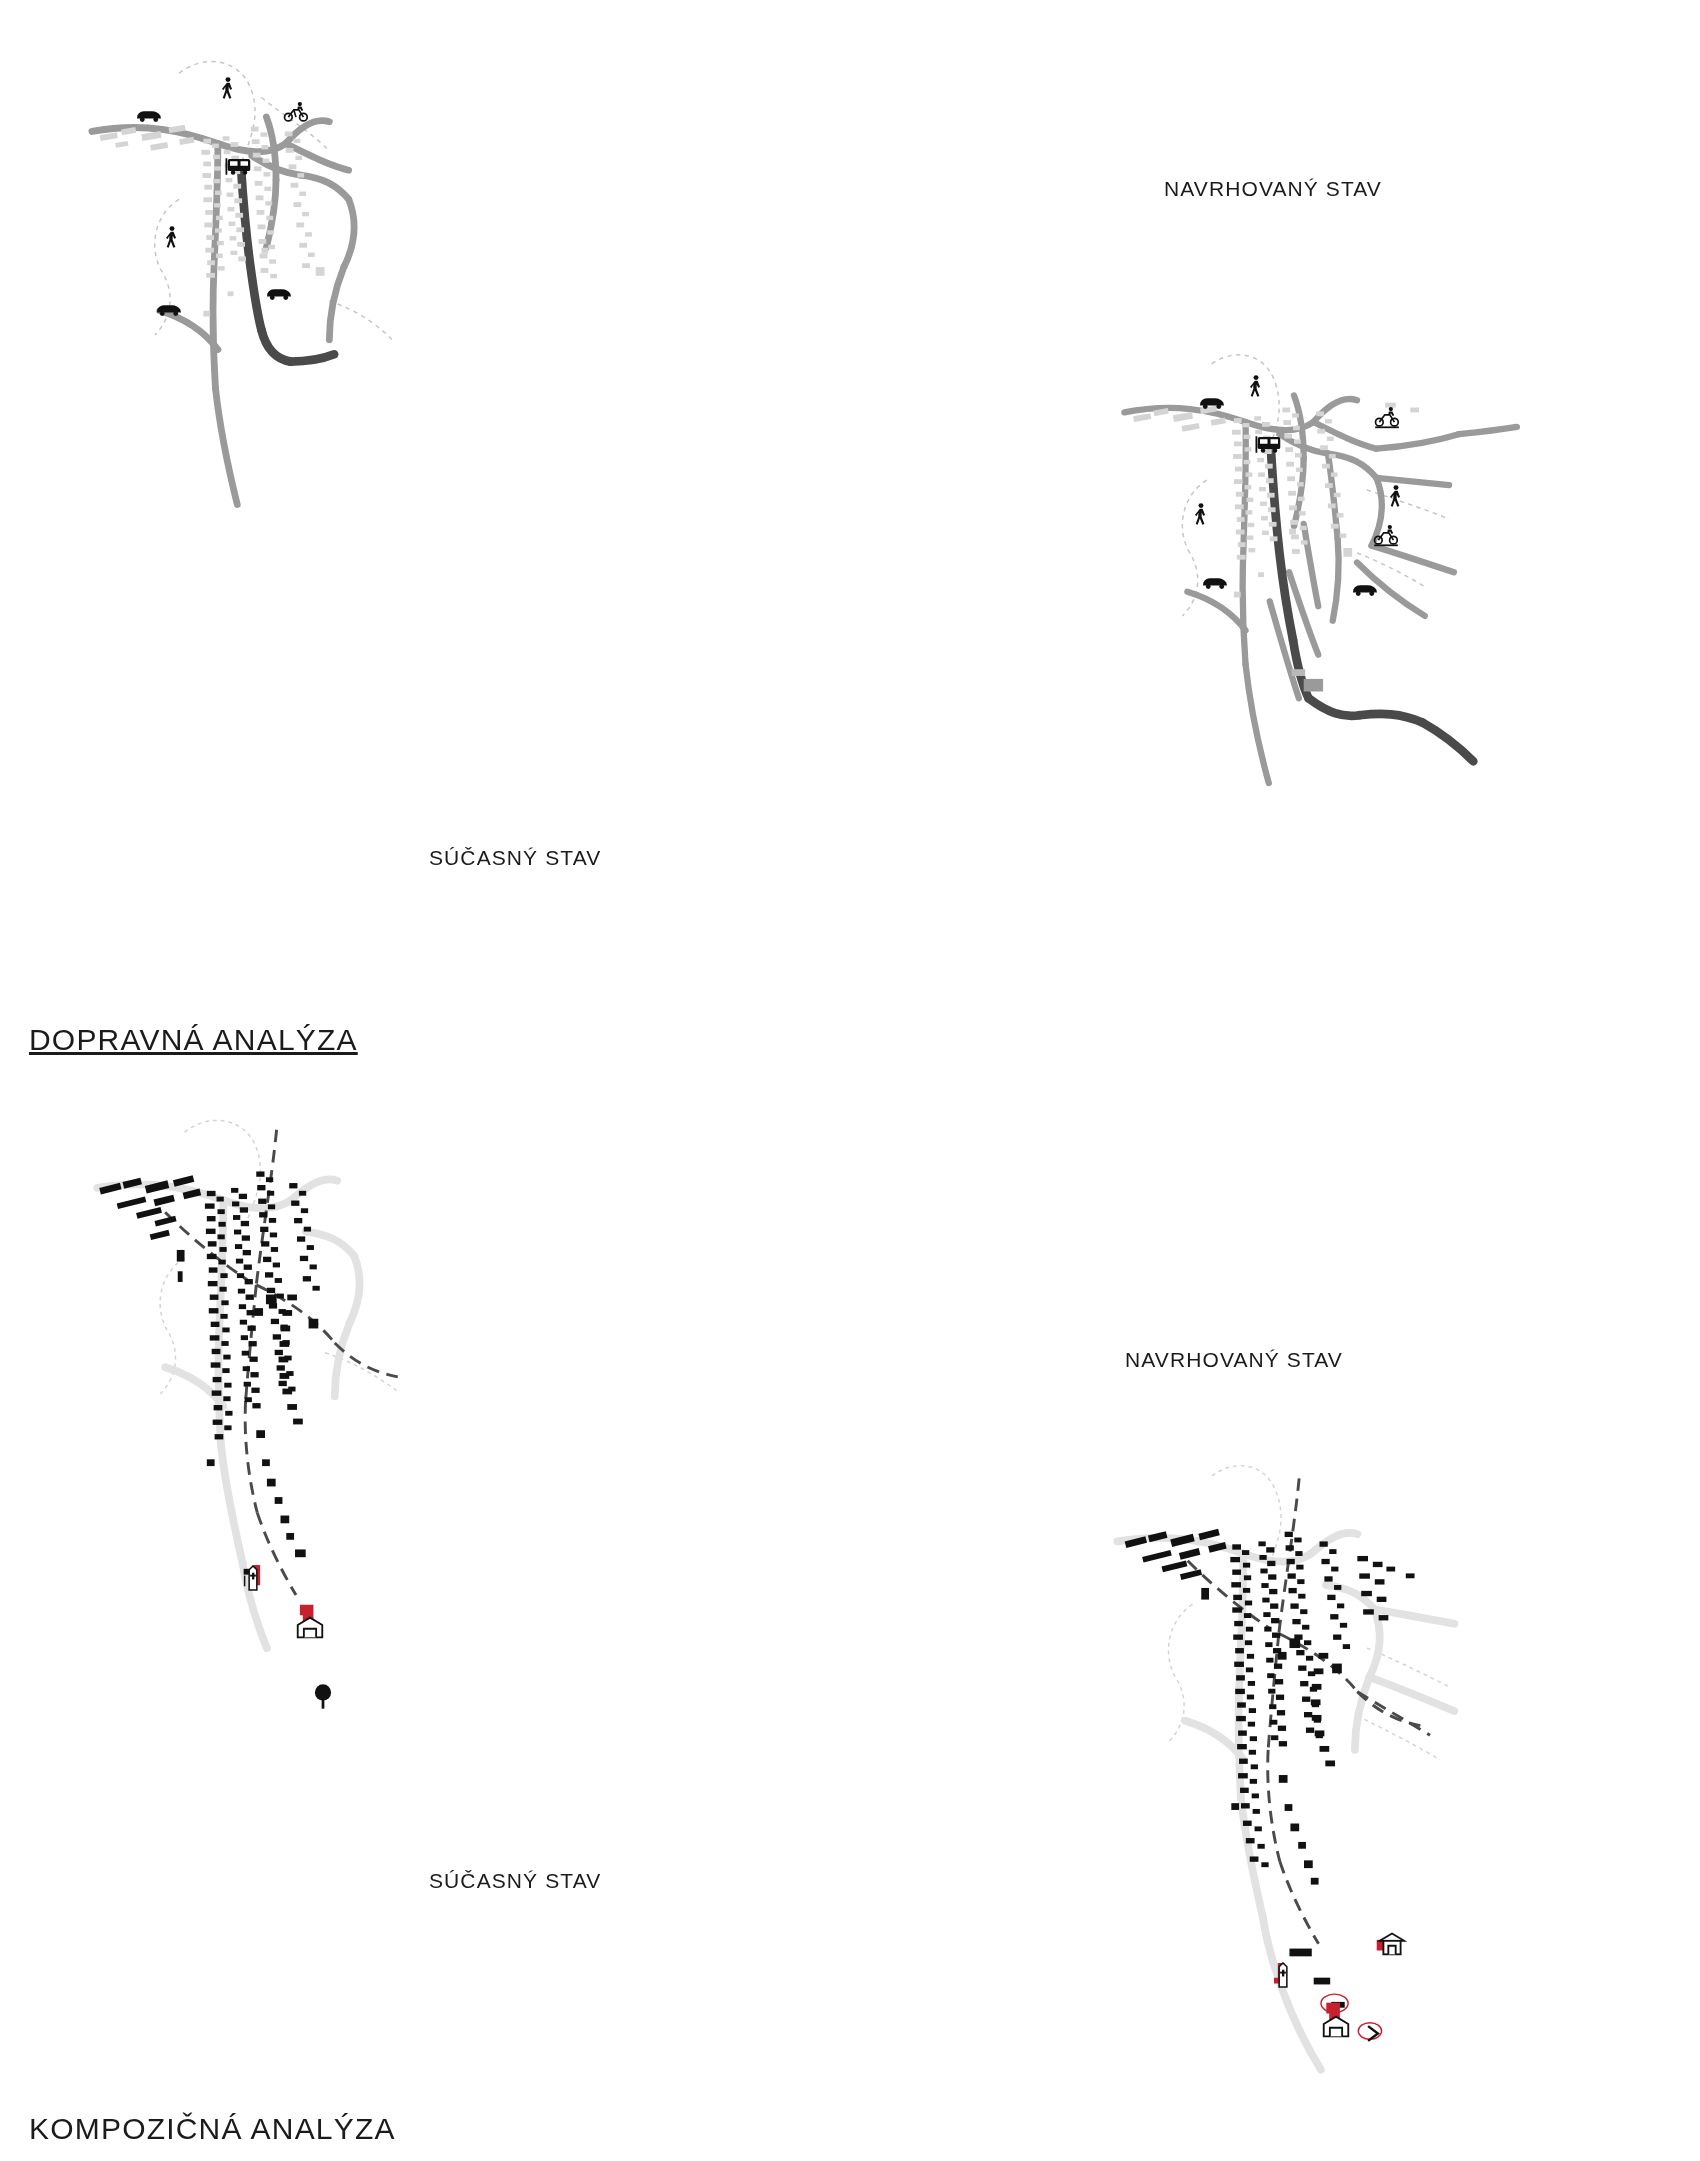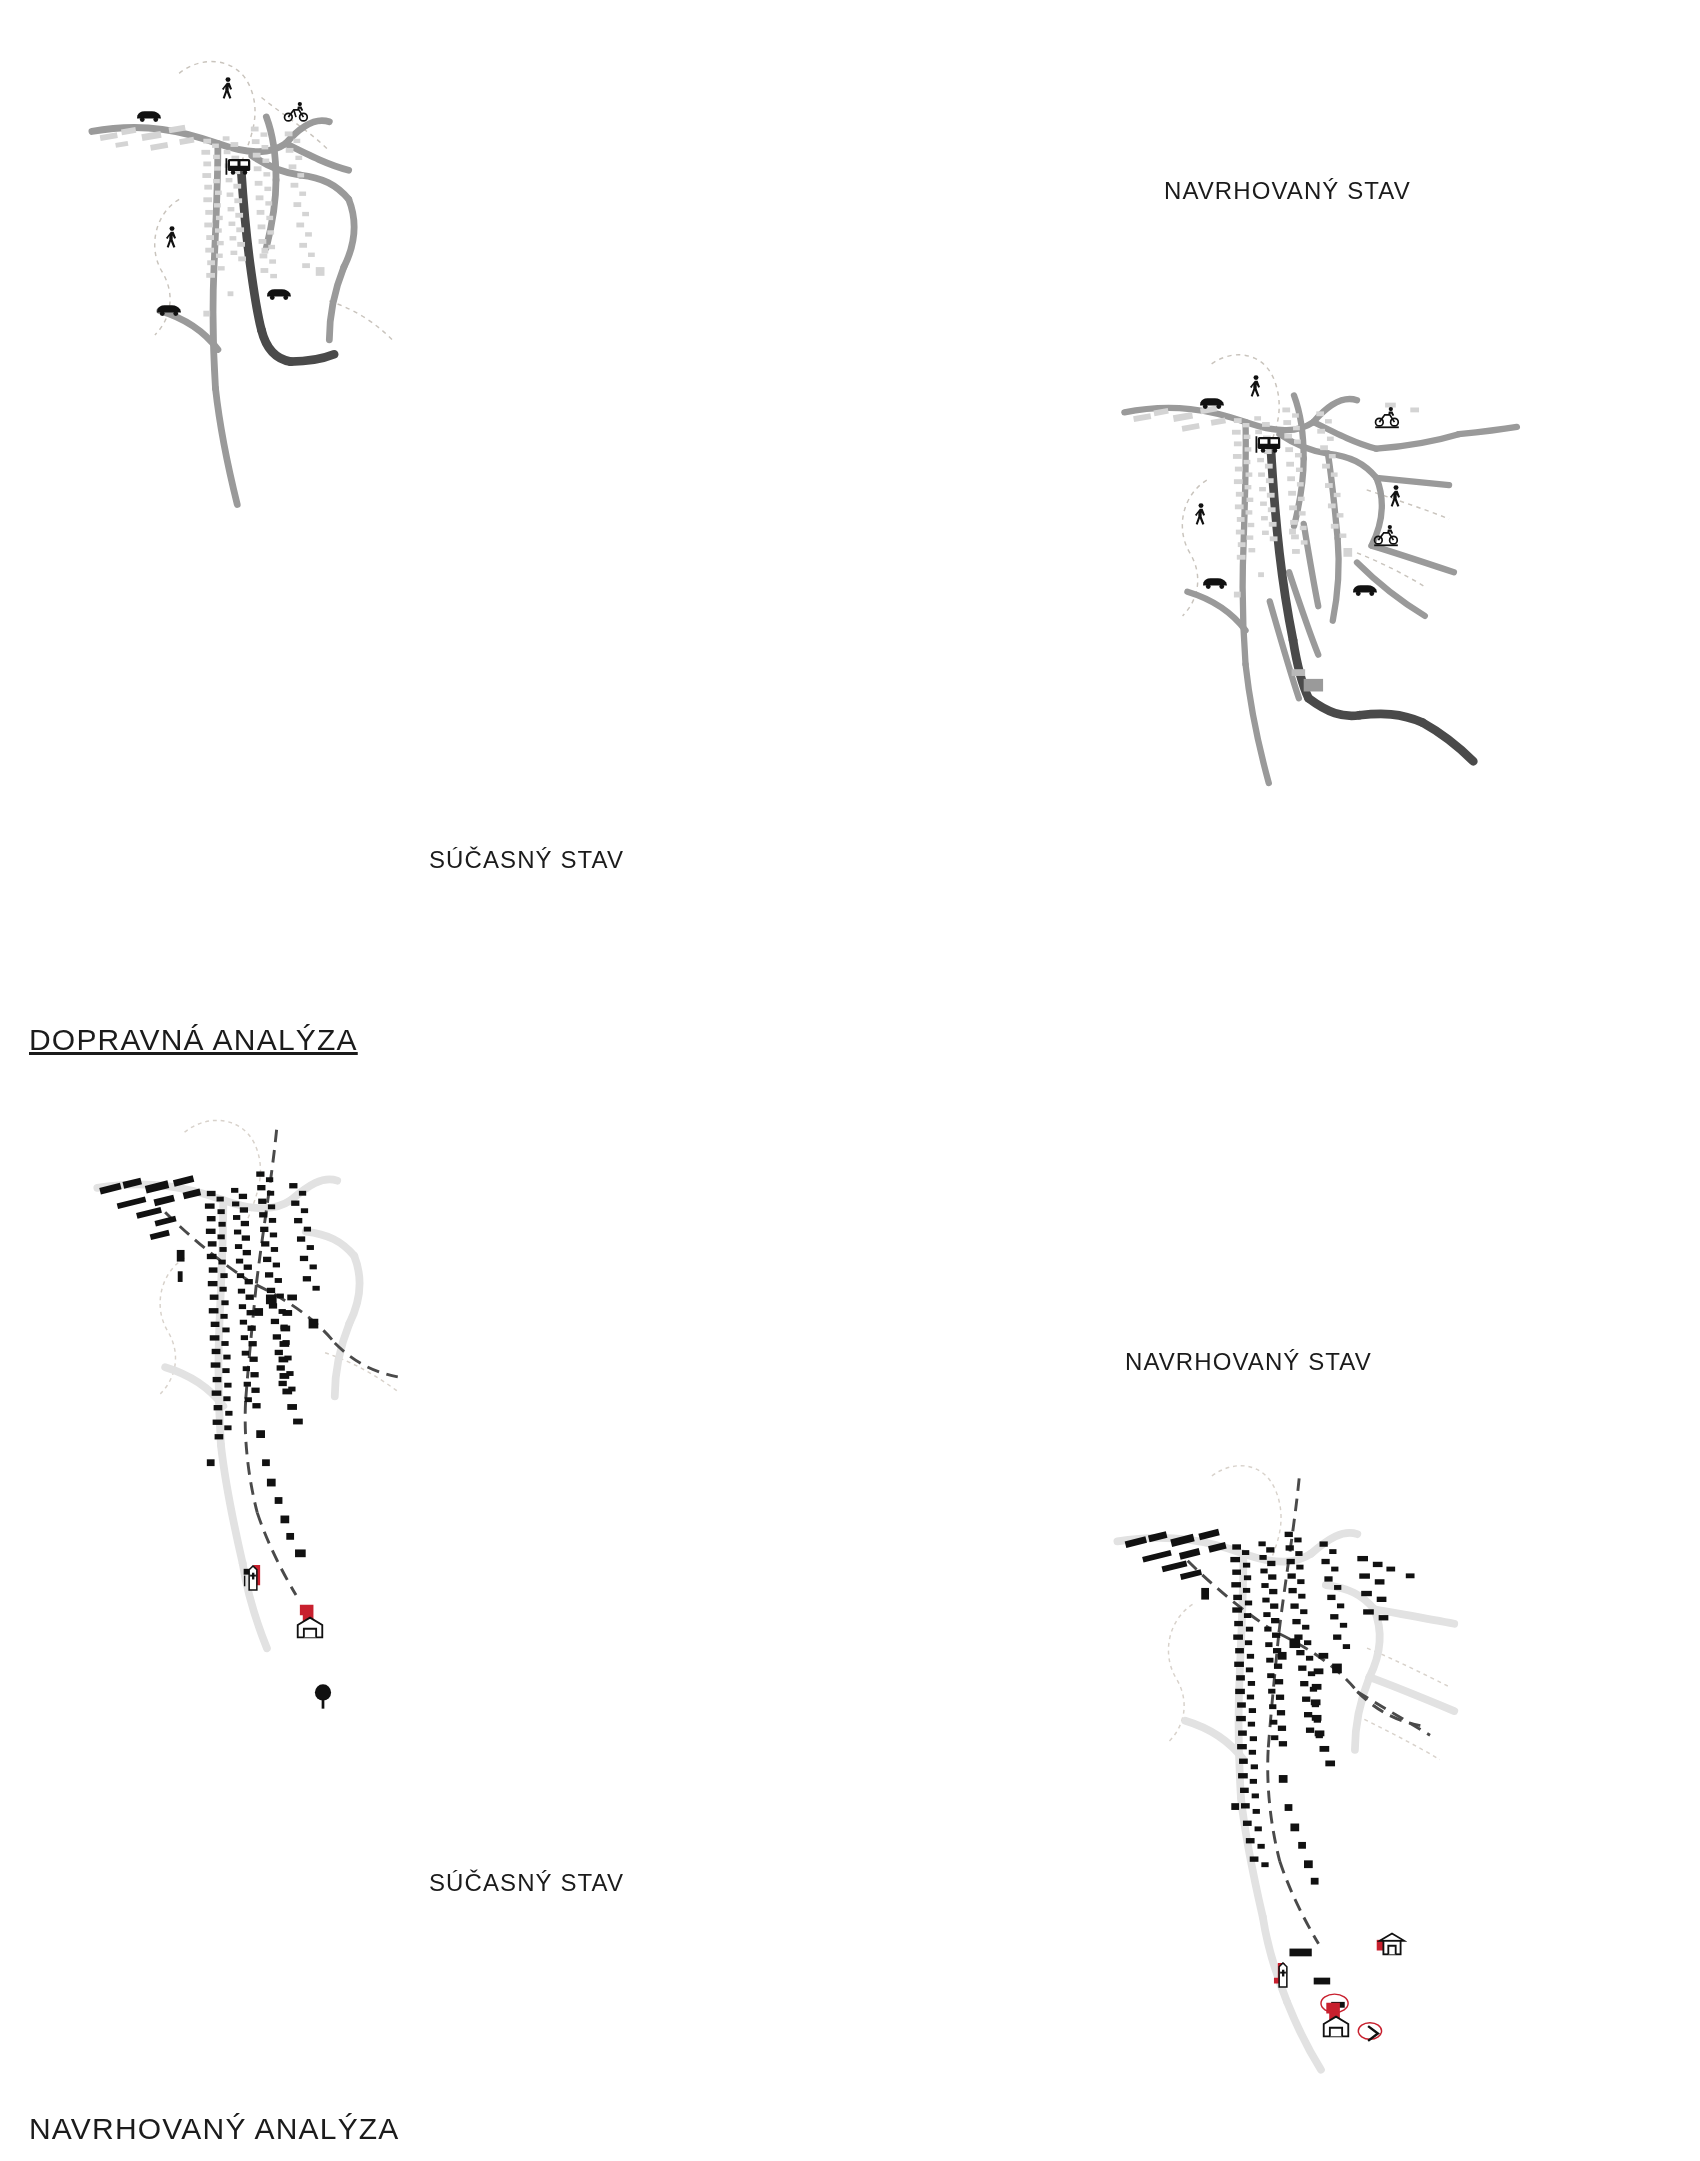--- a/index.html
+++ b/index.html
@@ -29,21 +29,21 @@
     font-weight: 400;
     color: #1b1b1b;
     white-space: nowrap;
   }
   #section-title-doprava { left: 29px; top: 1023px; text-decoration: underline; }
   #section-title-kompozicia { left: 29px; top: 2112px; }
 
   
   .map-caption {
     position: absolute;
-    font-size: 24px;
+    font-size: 21px;
     letter-spacing: 1.1px;
     color: #1b1b1b;
     white-space: nowrap;
   }
   #caption-traffic-current { left: 429px; top: 846px; }
   #caption-traffic-proposed { left: 1164px; top: 177px; }
   #caption-comp-current { left: 429px; top: 1869px; }
   #caption-comp-proposed { left: 1125px; top: 1348px; }
 
   
@@ -70,21 +70,21 @@
 
   
 </style>
 </head>
 <body>
 
 <div class="board">
 
   <div class="section-title" id="section-title-doprava">DOPRAVNÁ ANALÝZA</div>
 
-  <div class="section-title" id="section-title-kompozicia">NAVRHOVANÝ ANALÝZA</div>
+  <div class="section-title" id="section-title-kompozicia">KOMPOZIČNÁ ANALÝZA</div>
 
   <div class="map-caption" id="caption-traffic-current">SÚČASNÝ STAV</div>
 
   <div class="map-caption" id="caption-traffic-proposed">NAVRHOVANÝ STAV</div>
 
   <div class="map-caption" id="caption-comp-current">SÚČASNÝ STAV</div>
 
   <div class="map-caption" id="caption-comp-proposed">NAVRHOVANÝ STAV</div>
 
   <div class="map-panel" id="map-traffic-current">

